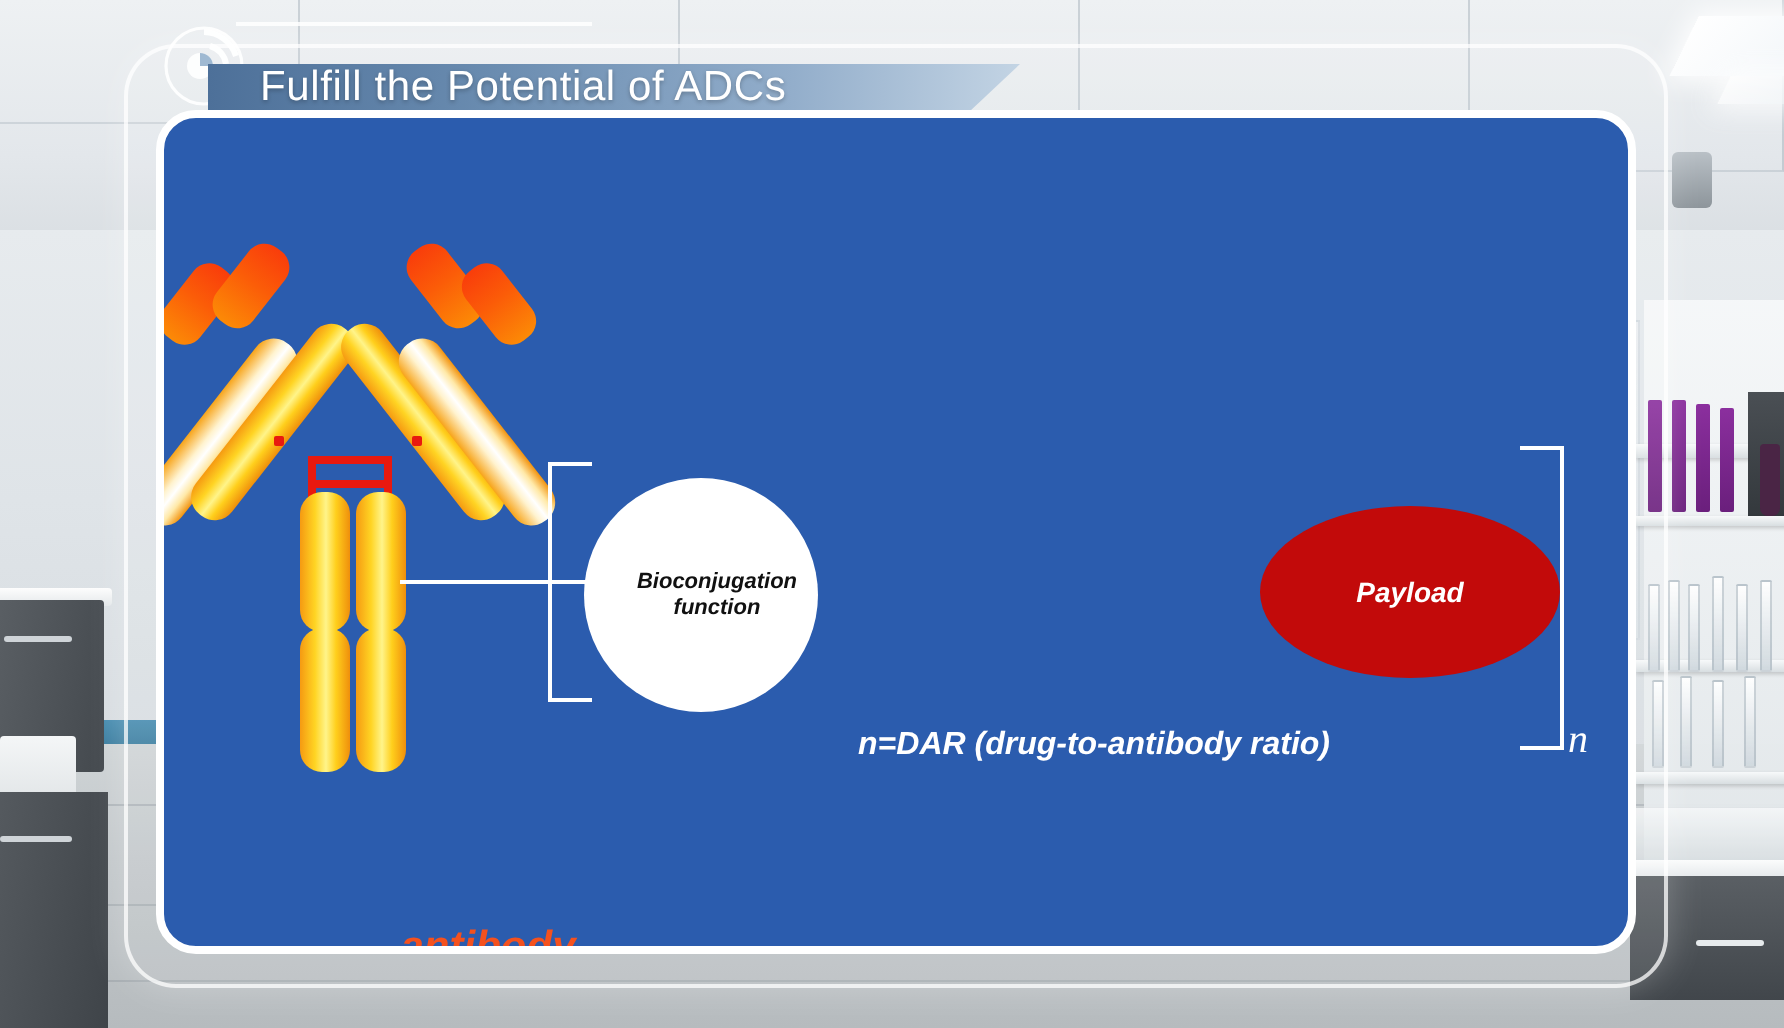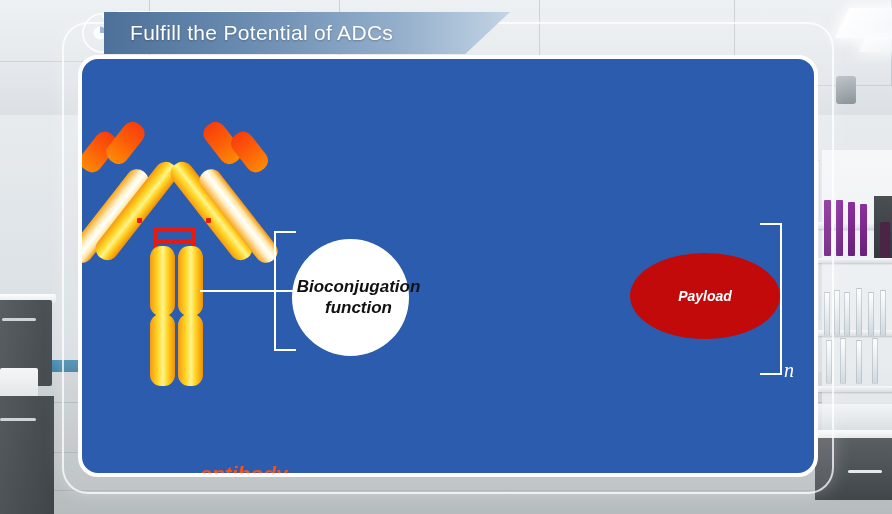--- a/index.html
+++ b/index.html
@@ -122,24 +122,24 @@
   #glass-frame {
     position:absolute; left:62px; top:22px; width:772px; height:472px;
     border:2px solid rgba(255,255,255,.75);
     border-radius:26px;
     background:rgba(255,255,255,.10);
     box-shadow:0 0 18px rgba(255,255,255,.25);
   }
 
   
   #title-banner {
-    position:absolute; left:104px; top:12px; width:406px; height:42px;
+    position:absolute; left:104px; top:32px; width:406px; height:42px;
     background:linear-gradient(90deg,#4d7099 0%,#6a8cb0 35%,#93aecb 72%,#c3d4e4 100%);
     clip-path:polygon(0 0, 100% 0, 89% 100%, 0 100%);
-    display:flex; align-items:center;
+    display:flex; 
     box-shadow:0 1px 4px rgba(0,0,0,.18);
   }
   #title-text {
     color:#ffffff; font-size:21px; letter-spacing:.3px;
     padding-left:26px; text-shadow:0 1px 2px rgba(0,0,0,.25);
     white-space:nowrap;
   }
   #banner-topline {
     position:absolute; left:118px; top:11px; width:178px; height:2px;
     background:rgba(255,255,255,.85);
@@ -197,21 +197,21 @@
   }
 
   
   #biocon-circle {
     position:absolute; left:210px; top:180px; width:117px; height:117px;
     background:#ffffff; border-radius:50%;
     display:flex; align-items:center; justify-content:center;
     text-align:center;
   }
   #biocon-text {
-    color:#111111; font-size:17px; font-style:italic; font-weight:bold;
+    color:#111111; font-size:11px; font-style:italic; font-weight:bold;
     line-height:1.18; padding:0 6px;margin-left:16px;
   }
   #linker-box {
     position:absolute; left:328px; top:192px; width:212px; height:90px;
     background:#118011; border-radius:3px;
     display:flex; align-items:center; justify-content:center;
   }
   #linker-text {
     color:#ffffff; font-size:13.5px; font-style:italic; font-weight:bold;
     line-height:1.28; text-align:center; white-space:pre-line;
@@ -359,13 +359,14 @@
   <div id="biocon-circle">
     <span id="biocon-text" style="white-space:pre-line;">Bioconjugation
 function</span>
   </div>
 
 
   <div id="payload-ellipse">
     <span id="payload-text">Payload</span>
   </div>
 
+  <span id="dar-caption">n=DAR (drug-to-antibody ratio)</span>
 </div>
 
 </body></html>

